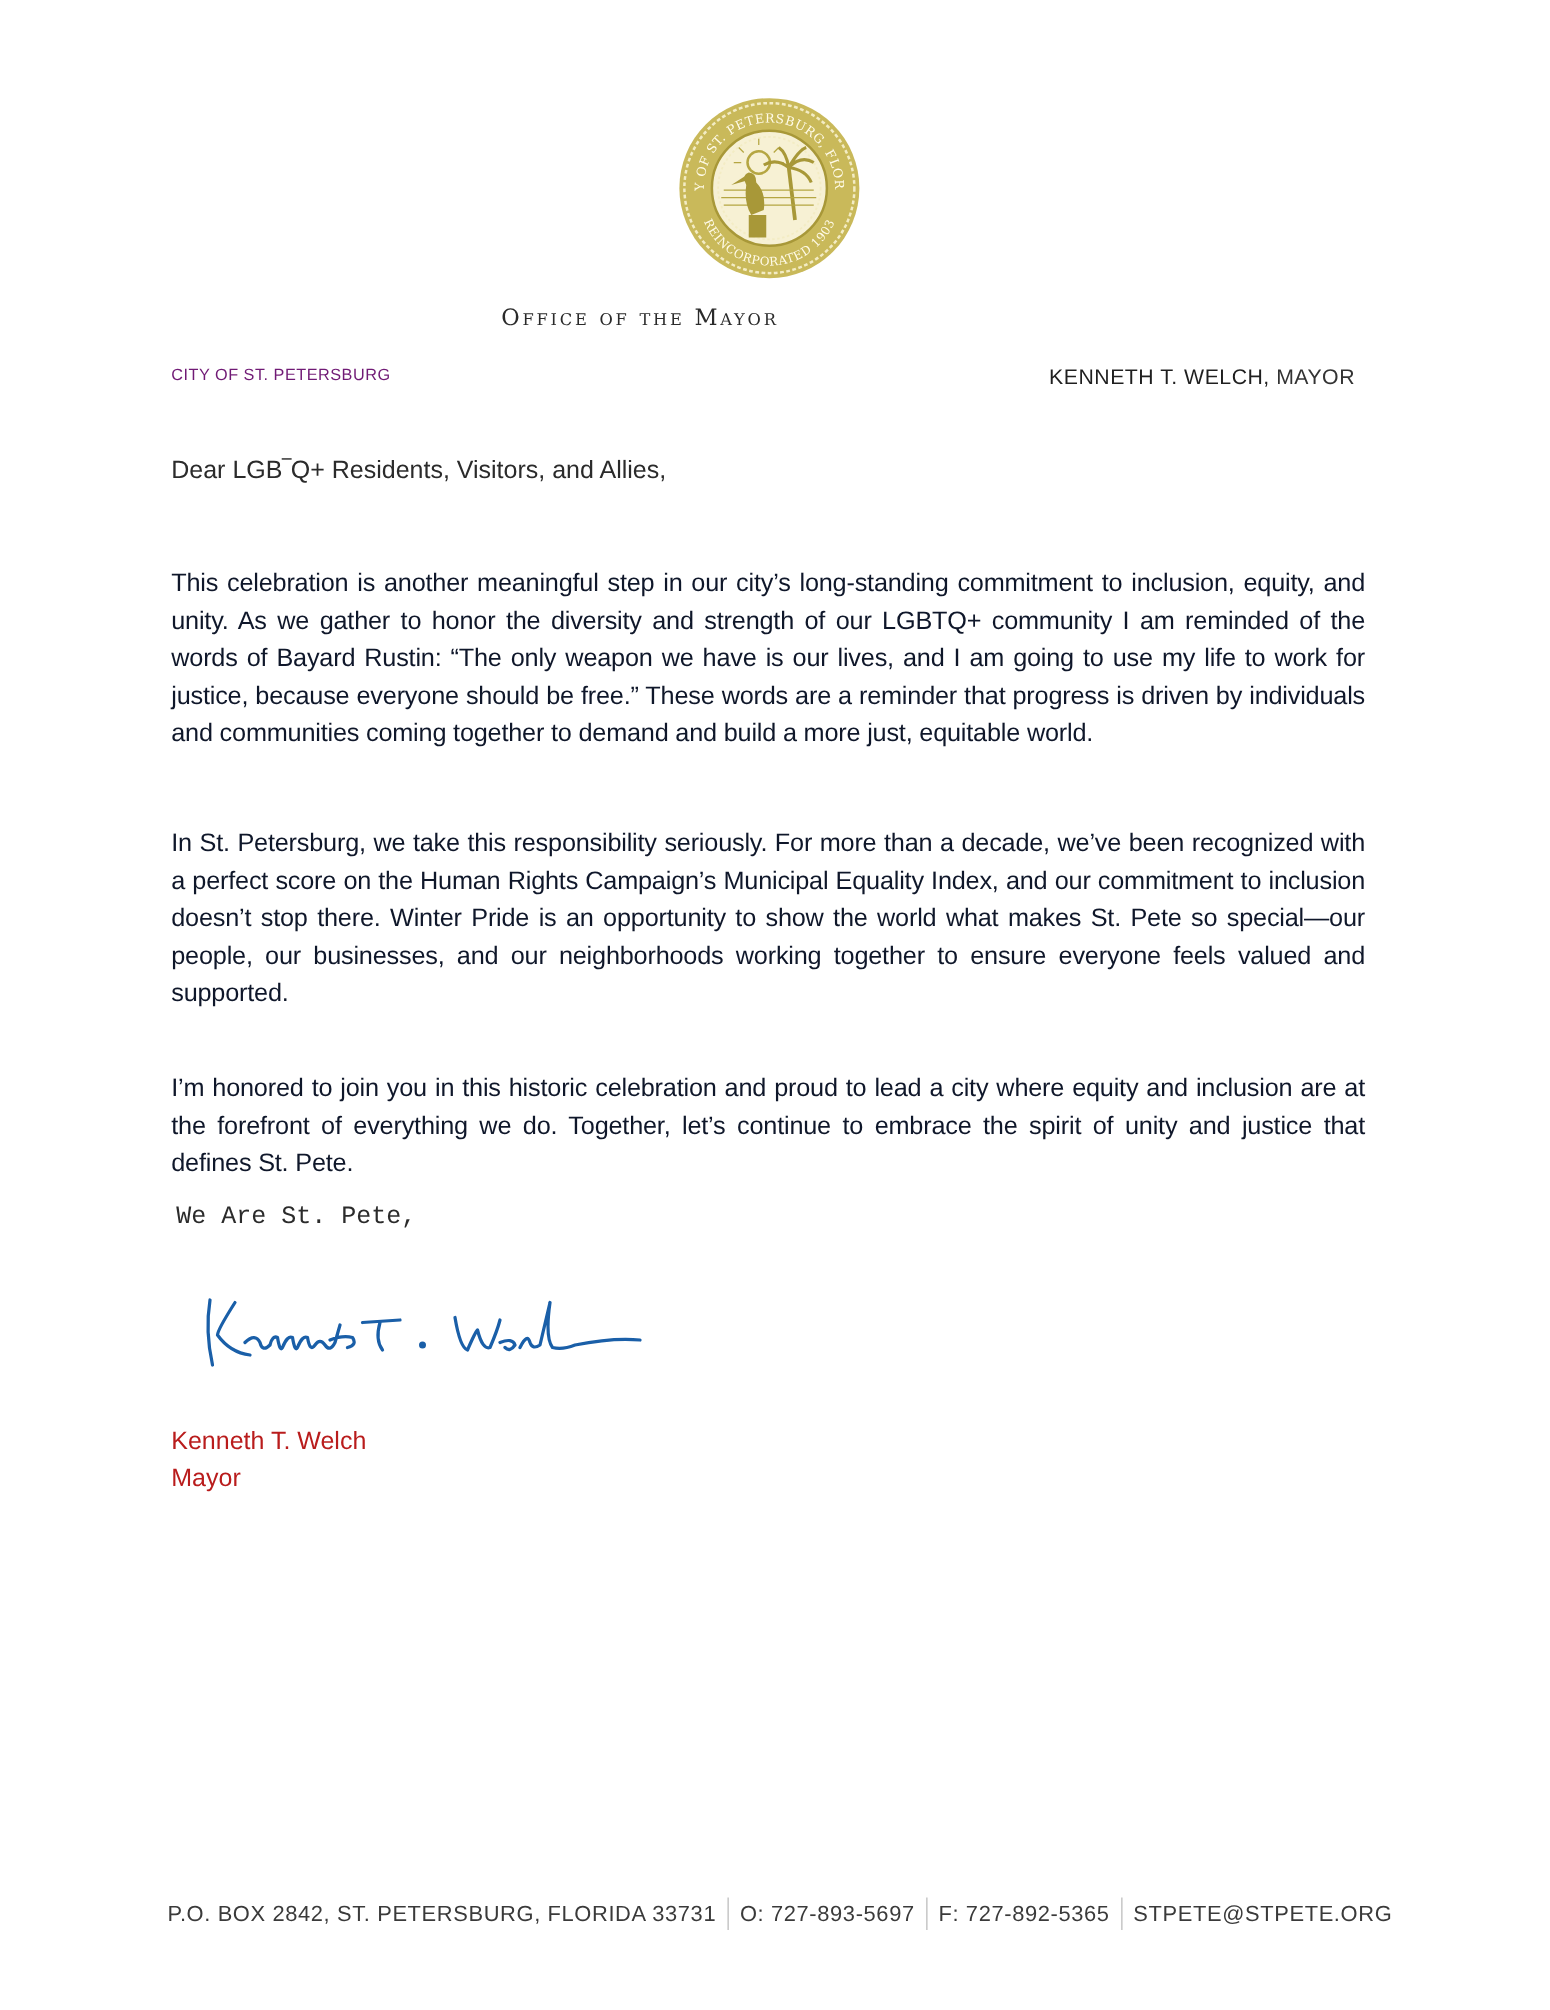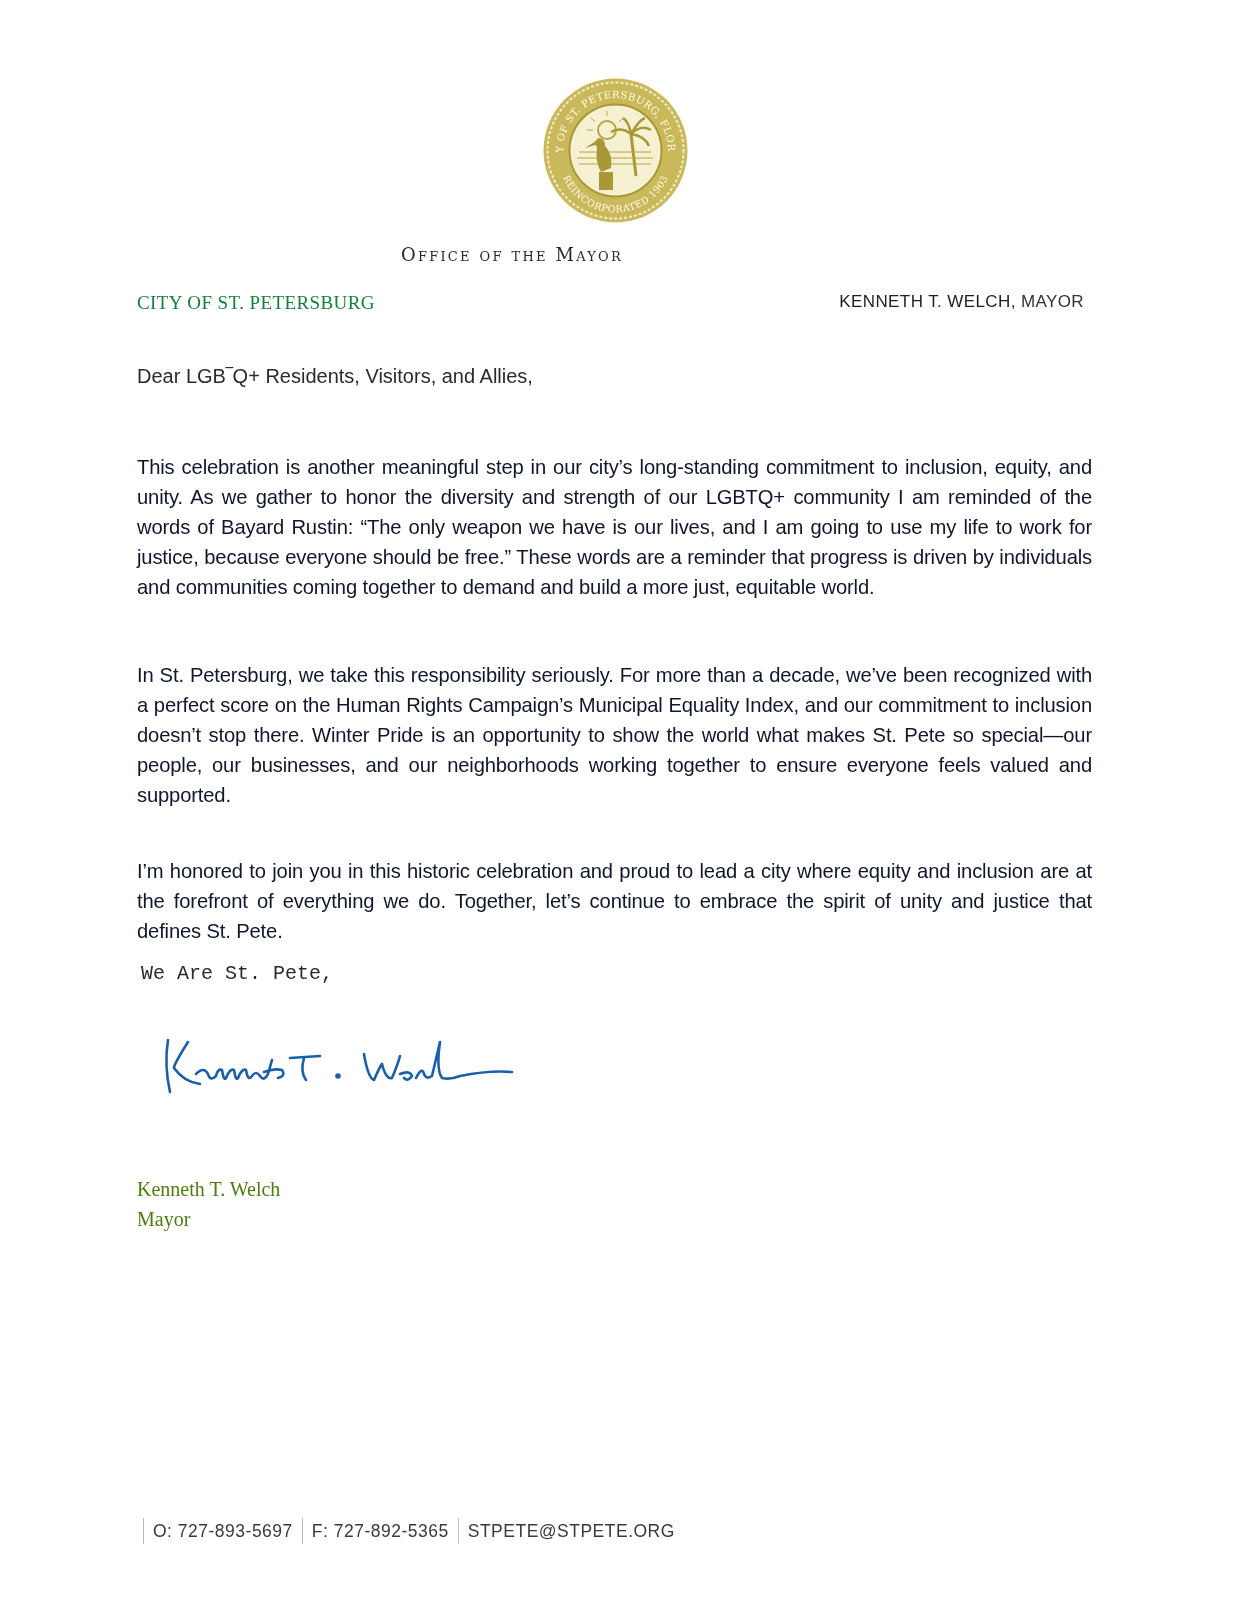--- a/index.html
+++ b/index.html
@@ -2,38 +2,38 @@
 <html><head>
 <meta charset="utf-8">
 <style>
   html, body { margin: 0; padding: 0; background: #ffffff; }
   body { width: 1240px; height: 1608px; position: relative; overflow: hidden;
          font-family: "DejaVu Sans", sans-serif; color: #222; }
   .seal { position: absolute; left: 541px; top: 76px; width: 149px; height: 149px; }
   .office { position: absolute; left: 0; width: 1024px; top: 244px; text-align: center;
             font-family: "DejaVu Serif", serif; font-size: 15.5px; letter-spacing: 2.2px;
             color: #2a2a2a; }
-  .hdr-left { position: absolute; left: 137px; top: 292px; font-size: 19px; color: #15803d;
-              font-family: Liberation Serif, serif; letter-spacing: 0.4px; }
+  .hdr-left { position: absolute; left: 137px; top: 292px; font-size: 13px; color: #701a75;
+              font-family: Liberation Sans, sans-serif; letter-spacing: 0.4px; }
   .hdr-right { position: absolute; right: 156px; top: 292px; font-size: 17px; color: #1f1f1f;
                font-family: "Liberation Sans", sans-serif; letter-spacing: 0.4px; }
   .hdr-right .title { font-weight: normal; color: #333; }
   .salutation { position: absolute; left: 137px; top: 365px; font-size: 20px; color: #2b2b2b;
                 font-family: "Liberation Sans", sans-serif; }
   .para { position: absolute; left: 137px; width: 955px; font-size: 20.2px; line-height: 30px;
           color: #0f172a; text-align: justify; font-family: "Liberation Sans", sans-serif;
           letter-spacing: -0.15px; }
   .p1 { top: 452px; }
   .p2 { top: 660px; }
   .p3 { top: 838px; margin-top: 18px; }
   .closing { position: absolute; left: 141px; top: 962px; font-size: 20px; color: #2b2b2b;
              font-family: Liberation Mono, monospace; }
   .signature { position: absolute; left: 160px; top: 1030px; width: 360px; height: 70px; }
   .signer { position: absolute; left: 137px; top: 1138px; font-size: 20px; line-height: 30px;
-            color: #4d7c0f; font-family: Liberation Serif, serif; margin-top: 36px; }
+            color: #b91c1c; font-family: Liberation Sans, sans-serif; }
   .footer { position: absolute; left: 134px; top: 1518px; font-size: 17.5px; color: #3a3a3a;
             font-family: "Liberation Sans", sans-serif; letter-spacing: 0.5px; white-space: nowrap;
             display: flex; align-items: center; }
   .footer .sep { display: inline-block; width: 1px; height: 26px; background: #bbb; margin: 0 9px; }
 </style>
 </head>
 <body>
 
 <div class="seal">
   <svg width="149" height="149" viewBox="0 0 149 149">
@@ -106,19 +106,20 @@
     <path d="M240 44 Q250 40 252 46 Q248 52 244 48 M256 48 Q262 36 264 44 Q266 50 272 46 L280 12 Q276 40 282 48 Q290 50 300 46 Q330 40 352 42"></path>
   </svg>
 </div>
 
 <div class="signer">
   <div>Kenneth T. Welch</div>
   <div>Mayor</div>
 </div>
 
 <div class="footer">
+  <span>P.O. BOX 2842, ST. PETERSBURG, FLORIDA 33731</span>
   <span class="sep"></span>
   <span>O: 727-893-5697</span>
   <span class="sep"></span>
   <span>F: 727-892-5365</span>
   <span class="sep"></span>
   <span>STPETE@STPETE.ORG</span>
 </div>
 
 </body></html>

